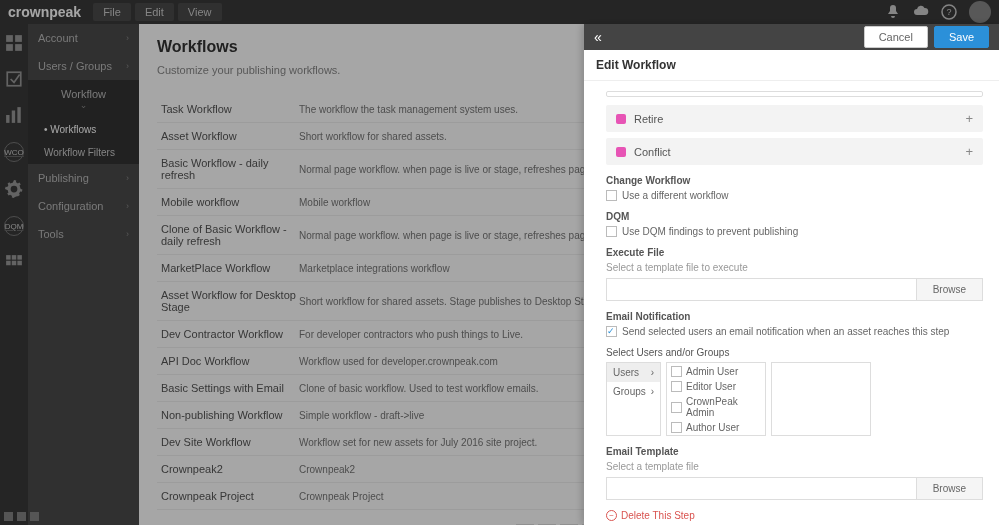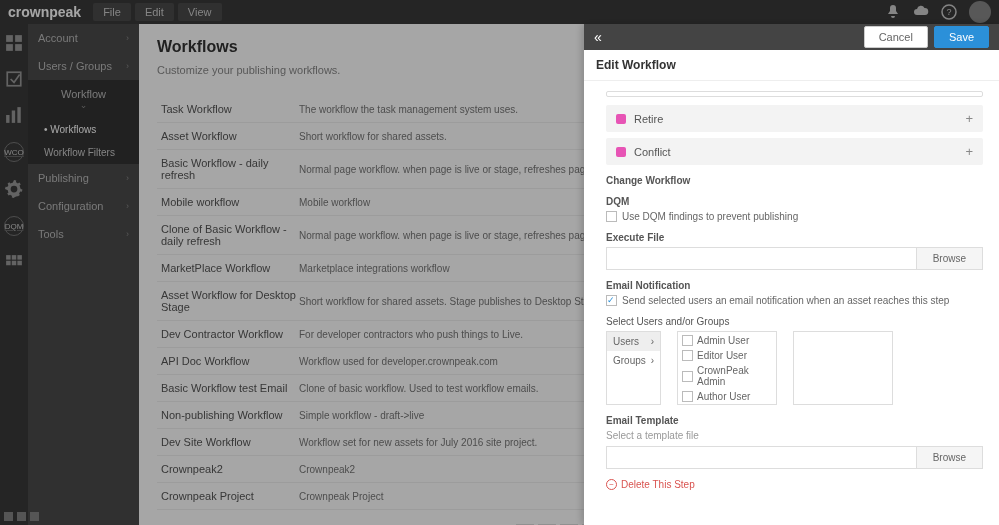--- a/index.html
+++ b/index.html
@@ -49,21 +49,21 @@
 .step-dot { width: 10px; height: 10px; background: #e754b5; border-radius: 2px; margin-right: 8px; }
 .step-plus { margin-left: auto; font-size: 13px; color: #888; cursor: pointer; }
 .section-lbl { font-size: 10px; color: #555; margin-top: 10px; margin-bottom: 4px; font-weight: 600; }
 .chk-row { display: flex; align-items: center; gap: 5px; margin-bottom: 6px; font-size: 10px; color: #666; }
 .chk { width: 11px; height: 11px; border: 1px solid #bbb; cursor: pointer; display: inline-block; flex-shrink: 0; }
 .chk.checked::after { content: "✓"; font-size: 9px; color: #2b90d9; display: block; line-height: 9px; }
 .hint { font-size: 10px; color: #999; margin-bottom: 5px; }
 .input-row { display: flex; margin-bottom: 10px; }
 .txt-input { flex: 1; border: 1px solid #ddd; padding: 5px; font-size: 10px; }
 .browse-btn { padding: 5px 16px; border: 1px solid #ddd; border-left: none; background: #f5f5f5; font-size: 10px; color: #666; cursor: pointer; }
-.multi-select { display: flex; gap: 16px; margin-bottom: 10px; }
+.multi-select { display: flex; gap: 5px; margin-bottom: 10px; }
 .ms-col { border: 1px solid #ddd; font-size: 10px; }
 .ms-col1 { width: 55px; }
 .ms-tab { padding: 4px 6px; color: #666; cursor: pointer; display: flex; justify-content: space-between; }
 .ms-tab.sel { background: #eee; }
 .ms-col2 { width: 100px; overflow-y: auto; max-height: 74px; padding: 1px; }
 .ms-item { padding: 2px 3px; display: flex; align-items: center; gap: 4px; cursor: pointer; }
 .ms-col3 { width: 100px; }
 .delete-step { color: #d9534f; font-size: 10px; display: flex; align-items: center; gap: 4px; cursor: pointer; margin-top: 6px; }
 .del-icon { width: 11px; height: 11px; border: 1px solid #d9534f; border-radius: 50%; display: inline-flex; align-items: center; justify-content: center; font-size: 8px; }
 
@@ -289,21 +289,21 @@
             <div class="wf-color" style="background: rgb(240, 128, 48);"></div>
             <div class="wf-color" style="background: rgb(72, 168, 96);"></div>
             <div class="wf-color" style="background: rgb(208, 64, 112);"></div>
             <div class="wf-color" style="background: rgb(128, 48, 160);"></div>
             <div class="wf-color" style="background: rgb(48, 96, 192);"></div>
             <div class="wf-color" style="background: rgb(192, 192, 48);"></div>
             <div class="wf-color" style="background: rgb(176, 64, 32);"></div>
           </div>
         </div>
         <div class="wf-row">
-          <div class="wf-name">Basic Workflow test Email</div>
+          <div class="wf-name">Basic Settings with Email</div>
           <div class="wf-desc">Clone of basic workflow. Used to test workflow emails.</div>
           <div class="wf-colors">
             <div class="wf-color" style="background: rgb(240, 128, 48);"></div>
             <div class="wf-color" style="background: rgb(72, 168, 96);"></div>
             <div class="wf-color" style="background: rgb(208, 64, 112);"></div>
             <div class="wf-color" style="background: rgb(128, 48, 160);"></div>
             <div class="wf-color" style="background: rgb(48, 96, 192);"></div>
             <div class="wf-color" style="background: rgb(192, 192, 48);"></div>
             <div class="wf-color" style="background: rgb(176, 64, 32);"></div>
           </div>
@@ -391,28 +391,33 @@
       <span>Retire</span>
       <span class="step-plus">+</span>
     </div>
     <div class="step">
       <span class="step-dot"></span>
       <span>Conflict</span>
       <span class="step-plus">+</span>
     </div>
 
     <div class="section-lbl">Change Workflow</div>
+    <div class="chk-row">
+      <span class="chk"></span>
+      <span>Use a different workflow</span>
+    </div>
 
     <div class="section-lbl">DQM</div>
     <div class="chk-row">
       <span class="chk"></span>
       <span>Use DQM findings to prevent publishing</span>
     </div>
 
     <div class="section-lbl">Execute File</div>
+    <div class="hint">Select a template file to execute</div>
     <div class="input-row">
       <input class="txt-input" style="">
       <button class="browse-btn">Browse</button>
     </div>
 
     <div class="section-lbl">Email Notification</div>
     <div class="chk-row">
       <span class="chk checked"></span>
       <span>Send selected users an email notification when an asset reaches this step</span>
     </div>

